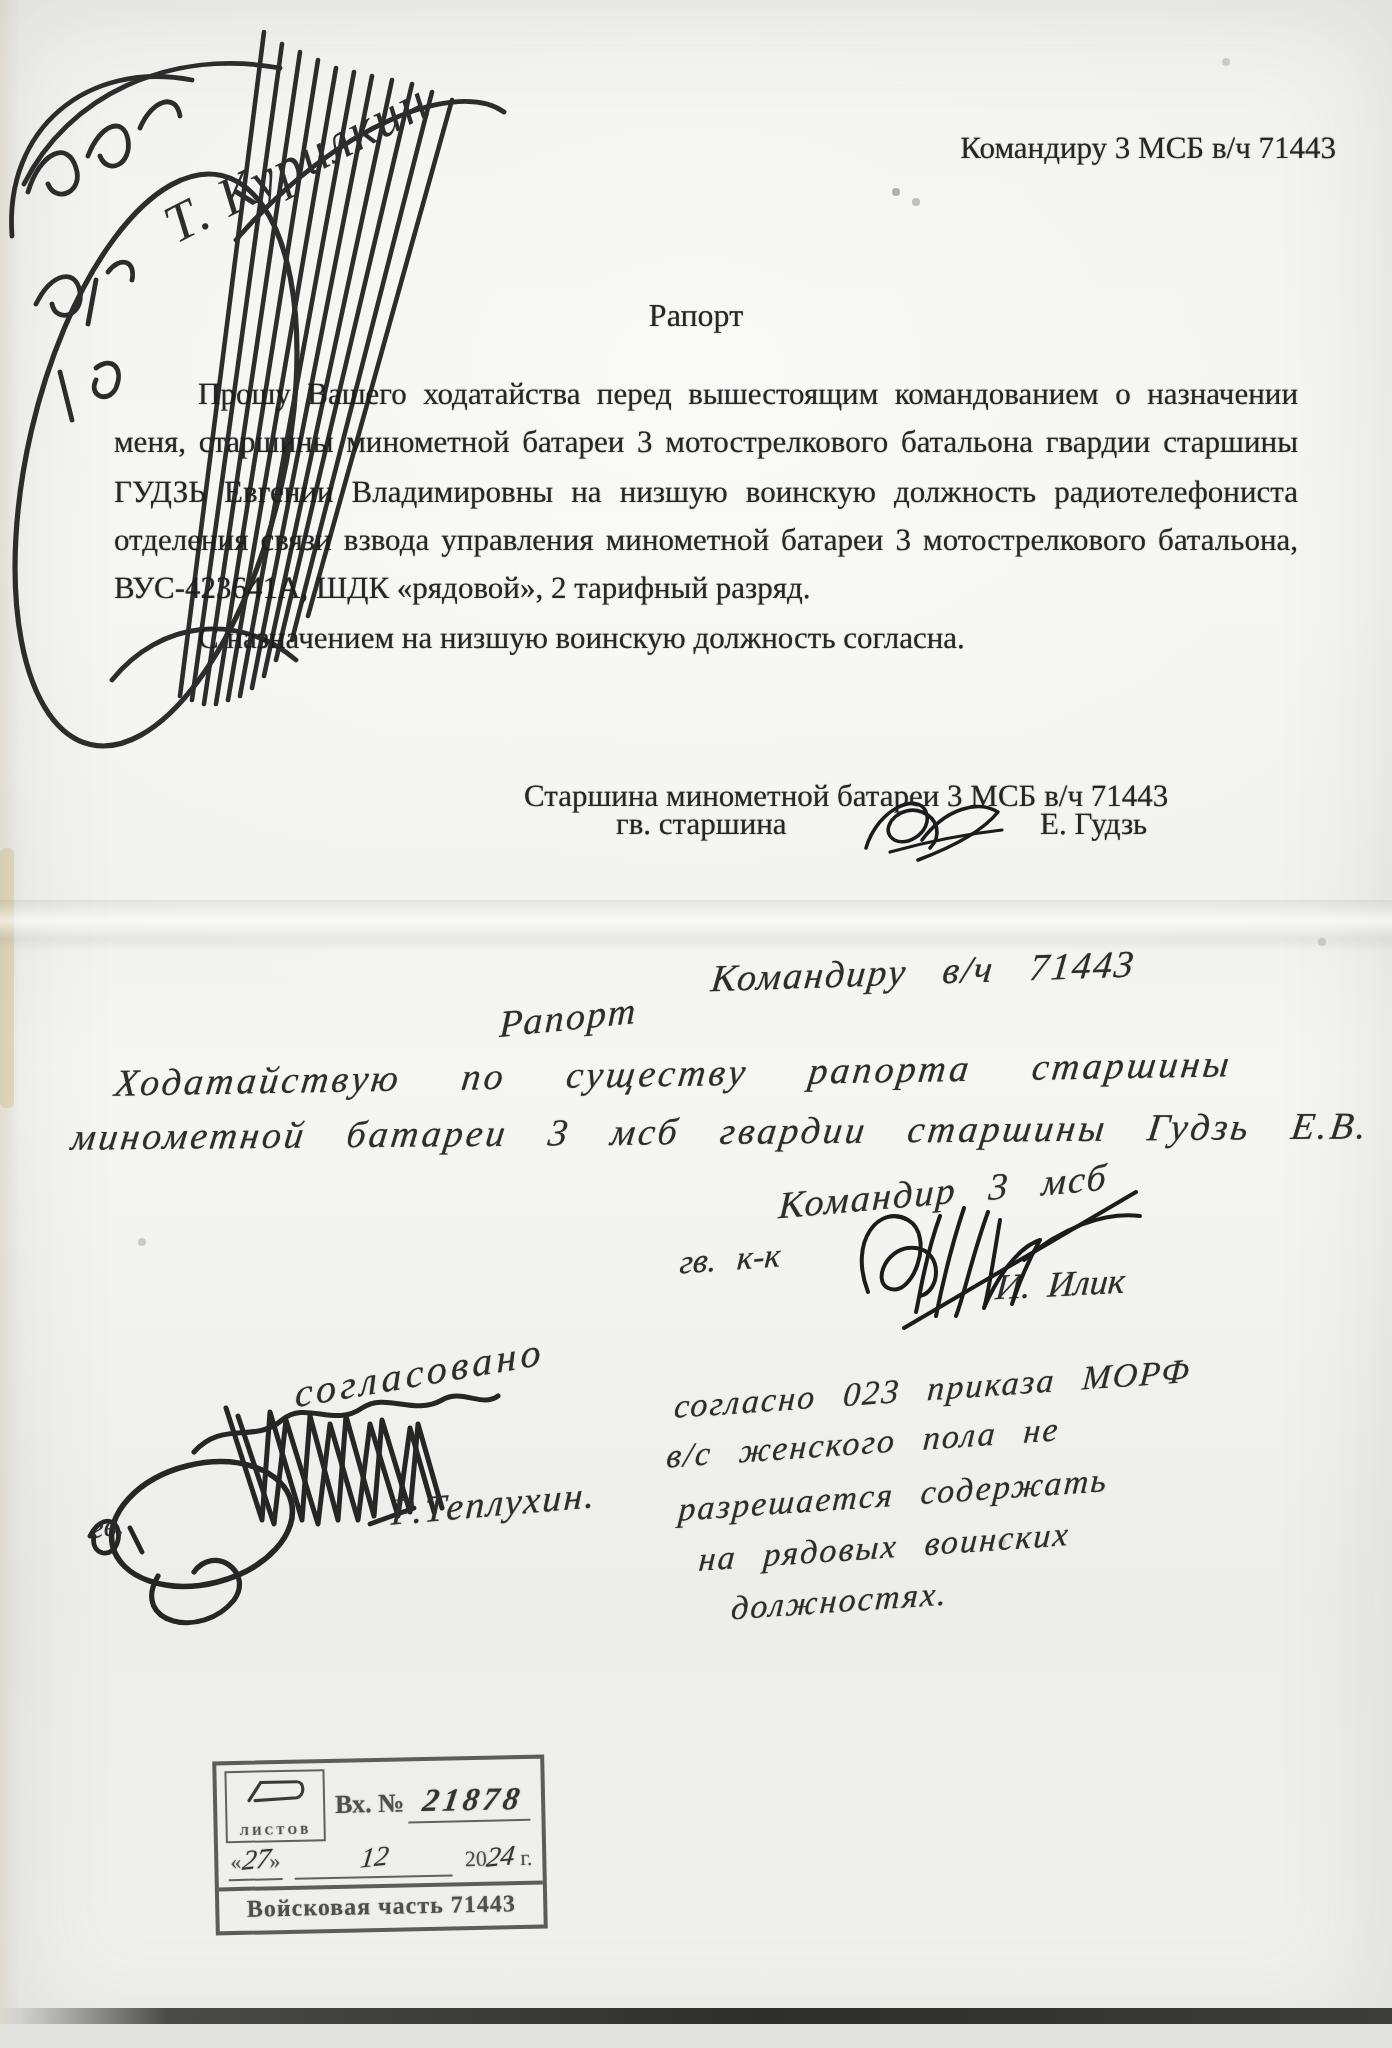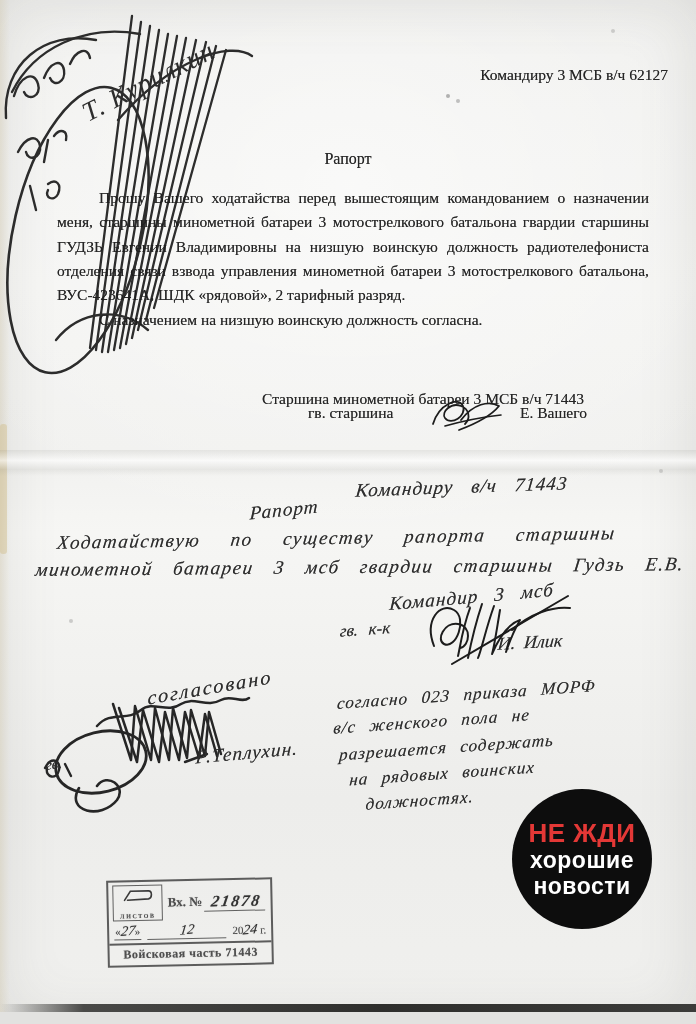--- a/index.html
+++ b/index.html
@@ -81,29 +81,29 @@
 </head>
 <body>
 
 <div id="paper">
 
   <div class="abs edge-left"></div>
   <div class="abs edge-left-strong"></div>
   <div class="abs crease" style="top:450px;"></div>
   <div class="abs speckles"></div>
 
-  <div class="abs typed addressee">Командиру 3 МСБ в/ч 62127</div>
+  <div class="abs typed addressee">Командиру 3 МСБ в/ч 71443</div>
   <div class="abs typed title">Рапорт</div>
   <div class="abs typed bodytext">
     <p>Прошу Вашего ходатайства перед вышестоящим командованием о назначении меня, старшины минометной батареи 3 мотострелкового батальона гвардии старшины ГУДЗЬ Евгении Владимировны на низшую воинскую должность радиотелефониста отделения связи взвода управления минометной батареи 3 мотострелкового батальона, ВУС-423641А, ШДК «рядовой», 2 тарифный разряд.</p>
     <p>С назначением на низшую воинскую должность согласна.</p>
   </div>
   <div class="abs typed signpos">Старшина минометной батареи 3 МСБ в/ч 71443</div>
   <div class="abs typed signrank">гв. старшина</div>
-  <div class="abs typed signname">Е. Вашего</div>
+  <div class="abs typed signname">Е. Гудзь</div>
 
   <svg class="abs" style="top:390px;left:425px;" width="80" height="48" viewBox="0 0 80 48">
     <path class="ink" stroke-width="1.8" d="M8,34 C14,14 34,6 38,16 C42,26 26,36 20,28 C16,22 26,12 36,16 C44,19 46,28 40,34"></path>
     <path class="ink" stroke-width="1.8" d="M36,30 C48,14 64,10 74,16 C66,26 50,34 34,40"></path>
     <path class="ink" stroke-width="1.6" d="M20,36 C38,31 58,27 76,25"></path>
   </svg>
 
   <svg class="abs" style="top:0;left:0;" width="300" height="400" viewBox="0 0 300 400">
     <g opacity=".92">
       <ellipse class="ink" stroke-width="2.6" cx="78" cy="230" rx="64" ry="146" transform="rotate(13 78 230)"></ellipse>
@@ -163,25 +163,20 @@
   <div class="abs hw hw-agree">согласовано</div>
   <div class="abs hw hw-agree-rank">гв.</div>
   <div class="abs hw hw-agree-name">Р.Теплухин.</div>
 
   <div class="abs hw hw-note n0">согласно 023 приказа МОРФ</div>
   <div class="abs hw hw-note n1">в/с женского пола не</div>
   <div class="abs hw hw-note n2">разрешается содержать</div>
   <div class="abs hw hw-note n3">на рядовых воинских</div>
   <div class="abs hw hw-note n4">должностях.</div>
 
-  <div class="abs badge" style="background: rgb(13, 13, 13); color: rgb(255, 255, 255);">
-    <div class="b1" style="color: rgb(227, 56, 54);">НЕ ЖДИ</div>
-    <div class="b2">хорошие</div>
-    <div class="b3">новости</div>
-  </div>
 
   <div class="abs stamp">
     <div class="stamp-row1">
       <div class="sheets-box">
         <svg width="32" height="14" viewBox="0 0 32 14">
           <path d="M3,12 L9,3 L27,3 C31,3 31,10 27,11 L6,12" fill="none" stroke="#3a3a3a" stroke-width="1.6" stroke-linecap="round"></path>
         </svg>
         <div class="sheets-label">листов</div>
       </div>
       <div class="reg">

